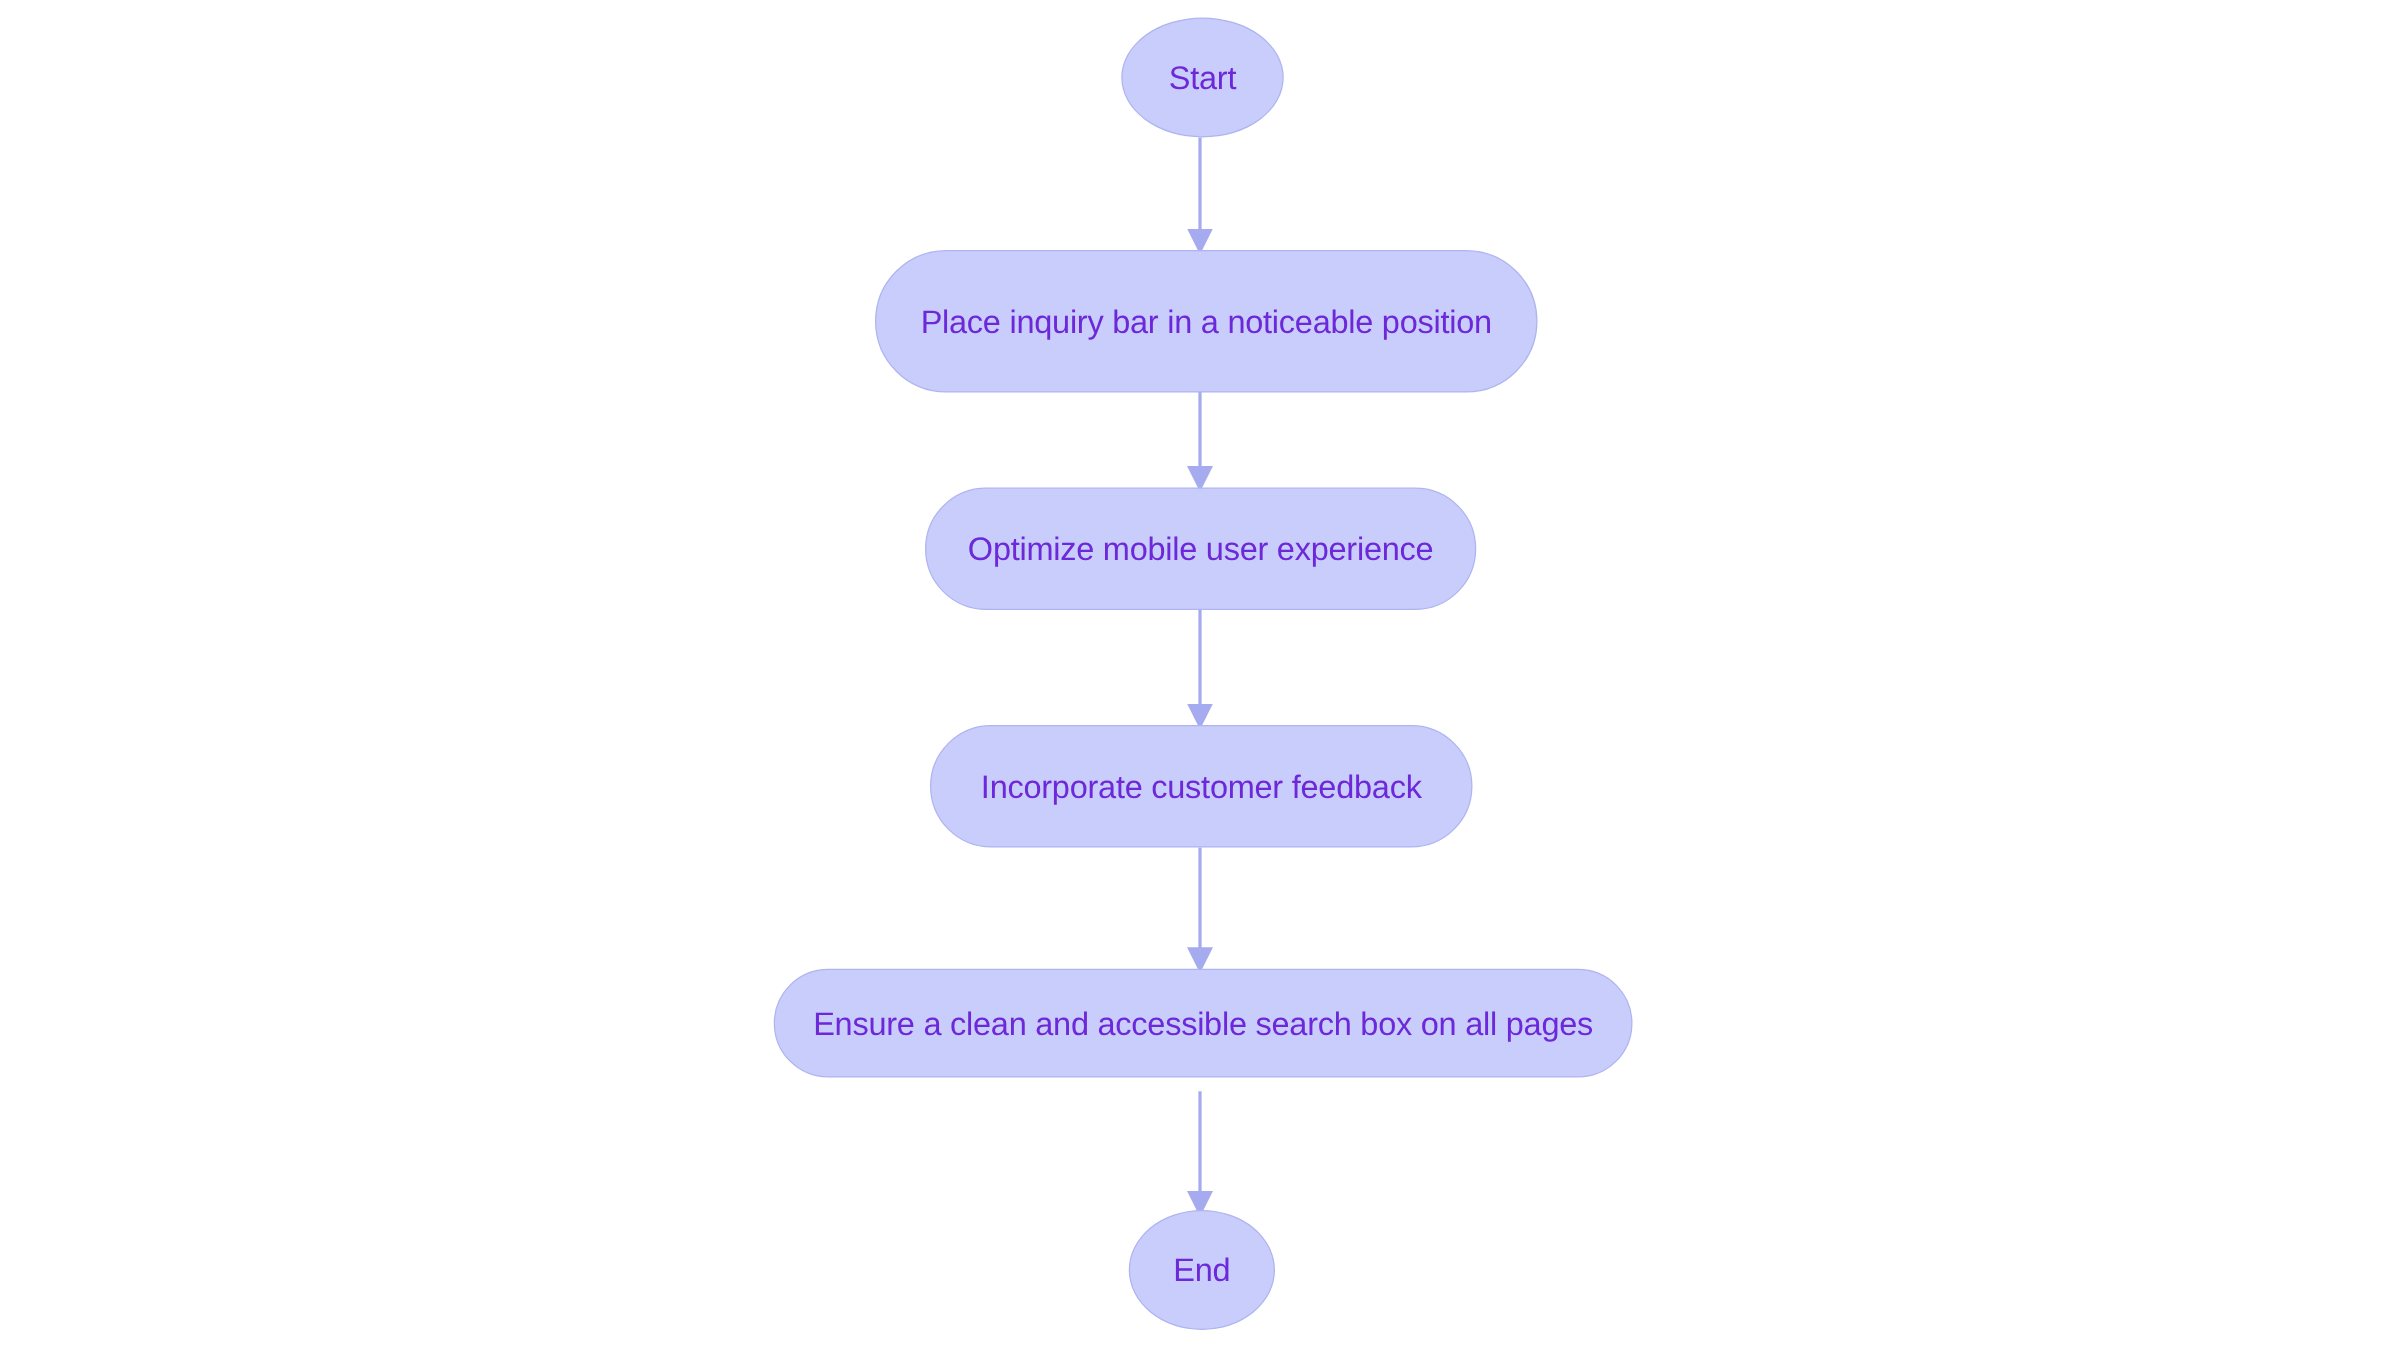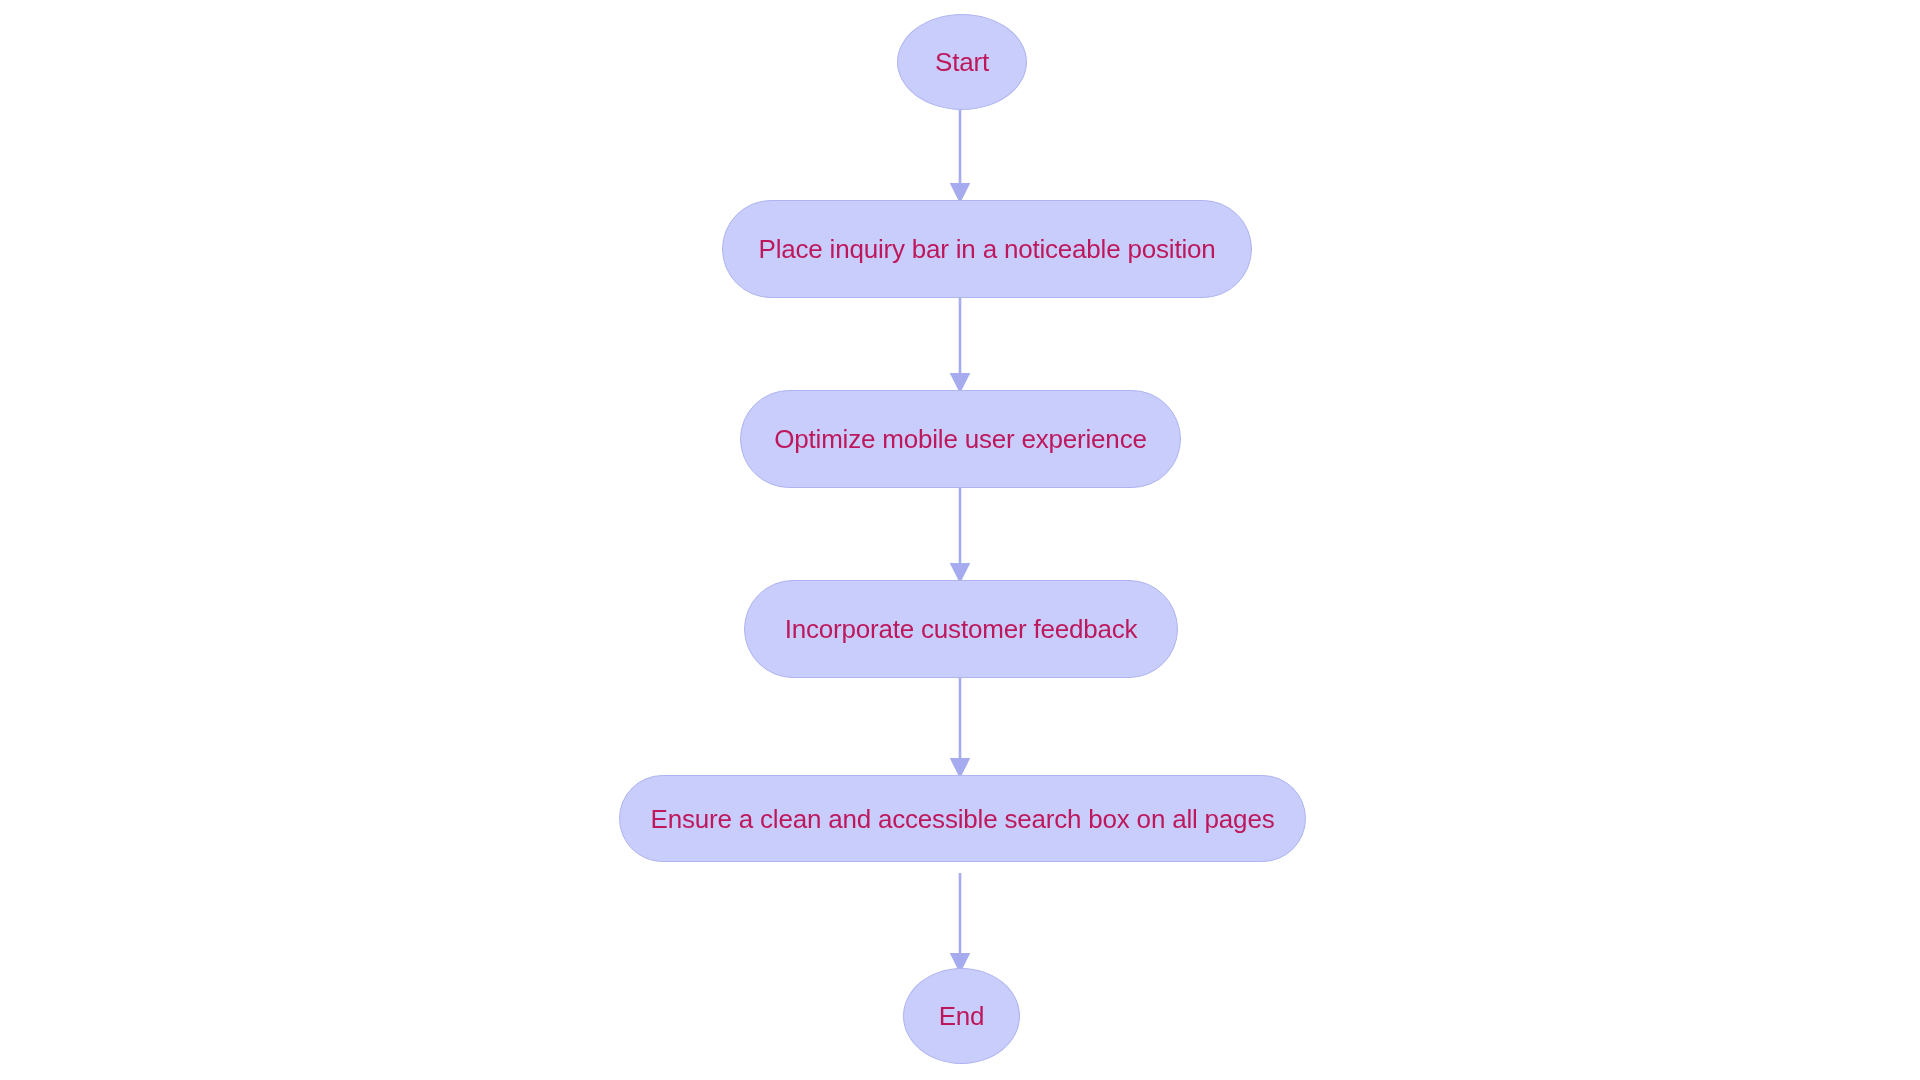--- a/index.html
+++ b/index.html
@@ -18,21 +18,21 @@
     position: relative;
     width: 1920px;
     height: 1080px;
     background: #ffffff;
   }
   .node {
     position: absolute;
     box-sizing: border-box;
     background: #c9cdfb;
     border: 1.3px solid #aeb4f0;
-    color: #be185d;
+    color: #6d28d9;
     display: flex;
     align-items: center;
     justify-content: center;
     text-align: center;
     white-space: nowrap;
     letter-spacing: -0.2px;
   }
   .node.terminal {
     border-radius: 50%;
     font-size: 26px;
@@ -80,21 +80,21 @@
     </g>
     <g>
       <line x1="960" y1="873" x2="960" y2="958" stroke="#a5abee" stroke-width="2.6" marker-end="url(#arrowhead)"></line>
     </g>
   </svg>
 
   <div class="node terminal" style="left:897px; top:14px; width:130px; height:96px;">
     <span class="node-label">Start</span>
   </div>
 
-  <div class="node step" style="left:722px; top:200px; width:530px; height:98px;">
+  <div class="node step" style="left:700px; top:200px; width:530px; height:114px;">
     <span class="node-label">Place inquiry bar in a noticeable position</span>
   </div>
 
   <div class="node step" style="left:744px; top:580px; width:434px; height:98px;">
     <span class="node-label">Incorporate customer feedback</span>
   </div>
 
   <div class="node step" style="left:740px; top:390px; width:441px; height:98px;">
     <span class="node-label">Optimize mobile user experience</span>
   </div>

